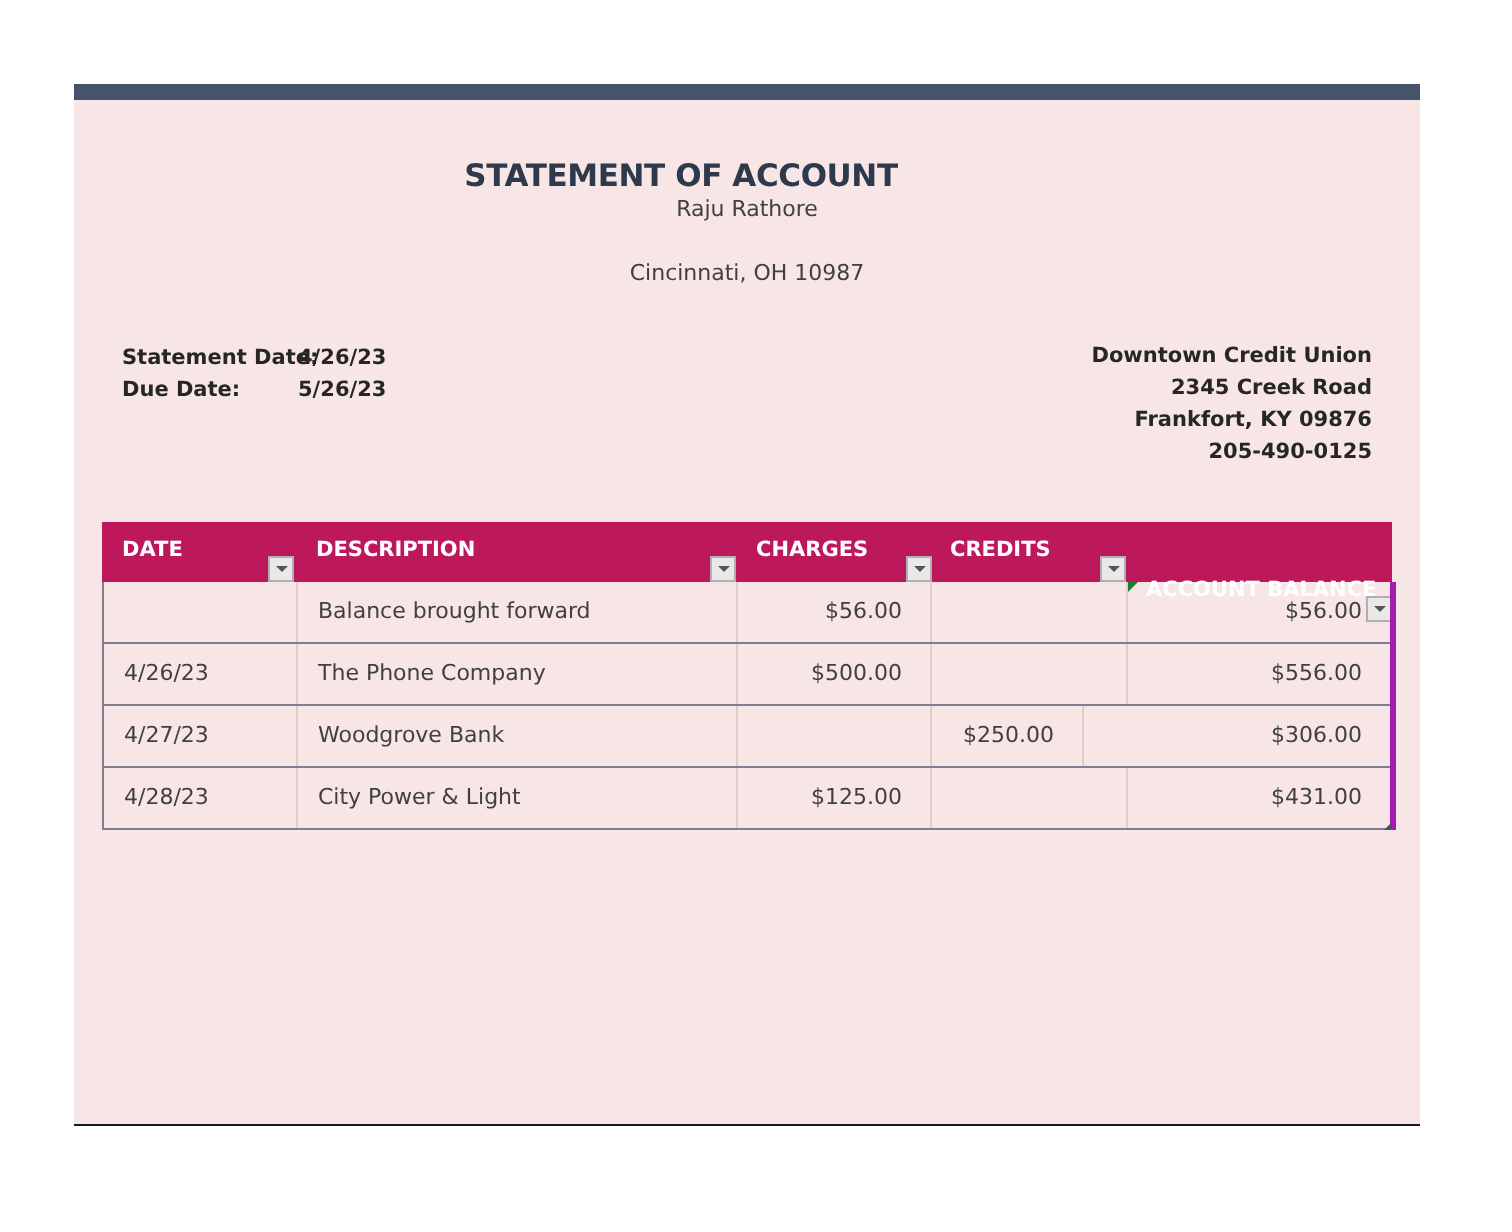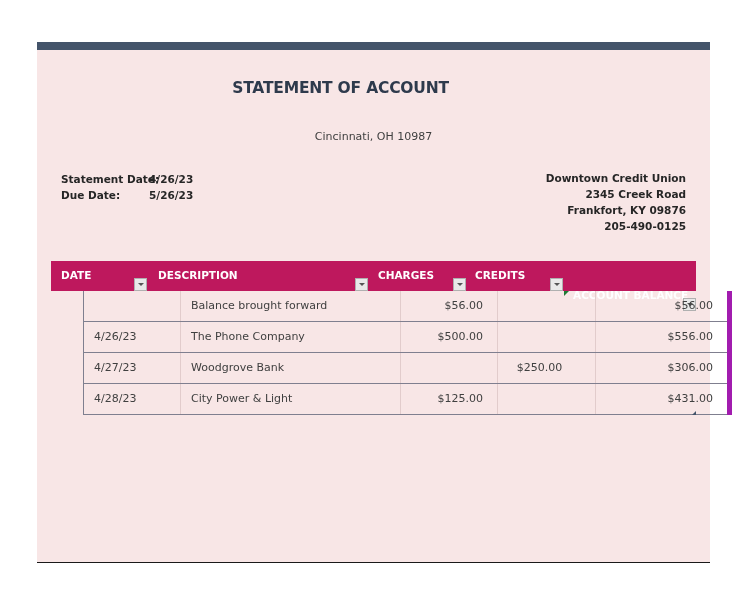--- a/index.html
+++ b/index.html
@@ -63,22 +63,21 @@
     }
     .dd::after {
       content: ""; position: absolute; left: 3px; top: 4px;
       border-left: 3px solid transparent; border-right: 3px solid transparent;
       border-top: 3px solid #555;
     }
     .tbody {
       position: absolute; left: 14px; top: 249px;
       width: 643px;
       border-left: 1px solid #7f7f8f;
-      border-right: 5px solid #a21caf;
-      margin-left: 32px;
+      border-right: 3px solid #a21caf;
     }
     .row {
       position: relative; height: 30px;
       border-bottom: 1px solid #7f7f8f;
     }
     .cell {
       position: absolute; top: 0; height: 30px;
       border-right: 1px solid #e2cccc;
       box-sizing: border-box;
       line-height: 30px;
@@ -99,20 +98,21 @@
       border-bottom: 4px solid #44546a; border-left: 4px solid transparent;
     }
   </style>
 </head>
 <body>
 
 <div class="page">
   <div class="topband"></div>
 
   <div class="title">STATEMENT OF ACCOUNT</div>
+  <div class="addr l1">Raju Rathore</div>
   <div class="addr l3">Cincinnati, OH 10987</div>
 
   <div class="meta-label" style="left:24px; top:131px;">Statement Date:</div>
   <div class="meta-value" style="left:112px; top:131px;">4/26/23</div>
   <div class="meta-label" style="left:24px; top:147px;text-align:center;">Due Date:</div>
   <div class="meta-value" style="left:112px; top:147px;">5/26/23</div>
 
   <div class="bank-line" style="top:130px;">Downtown Credit Union</div>
   <div class="bank-line" style="top:146px;">2345 Creek Road</div>
   <div class="bank-line" style="top:162px;">Frankfort, KY 09876</div>
@@ -153,21 +153,21 @@
       <div class="cell left" style="left:0; width:97px;">4/26/23</div>
       <div class="cell left" style="left:97px; width:220px;">The Phone Company</div>
       <div class="cell right" style="left:317px; width:97px;">$500.00</div>
       <div class="cell right" style="left:414px; width:98px;"></div>
       <div class="cell right last" style="left:512px; width:131px;">$556.00</div>
     </div>
     <div class="row">
       <div class="cell left" style="left:0; width:97px;">4/27/23</div>
       <div class="cell left" style="left:97px; width:220px;">Woodgrove Bank</div>
       <div class="cell right" style="left:317px; width:97px;"></div>
-      <div class="cell right" style="left:414px; width:98px;text-align:center;">$250.00</div>
+      <div class="cell right" style="left:392px; width:98px;">$250.00</div>
       <div class="cell right last" style="left:512px; width:131px;">$306.00</div>
     </div>
     <div class="row">
       <div class="cell left" style="left:0; width:97px;">4/28/23</div>
       <div class="cell left" style="left:97px; width:220px;">City Power &amp; Light</div>
       <div class="cell right" style="left:317px; width:97px;">$125.00</div>
       <div class="cell right" style="left:414px; width:98px;"></div>
       <div class="cell right last" style="left:512px; width:131px;">$431.00</div>
     </div>
   </div>

